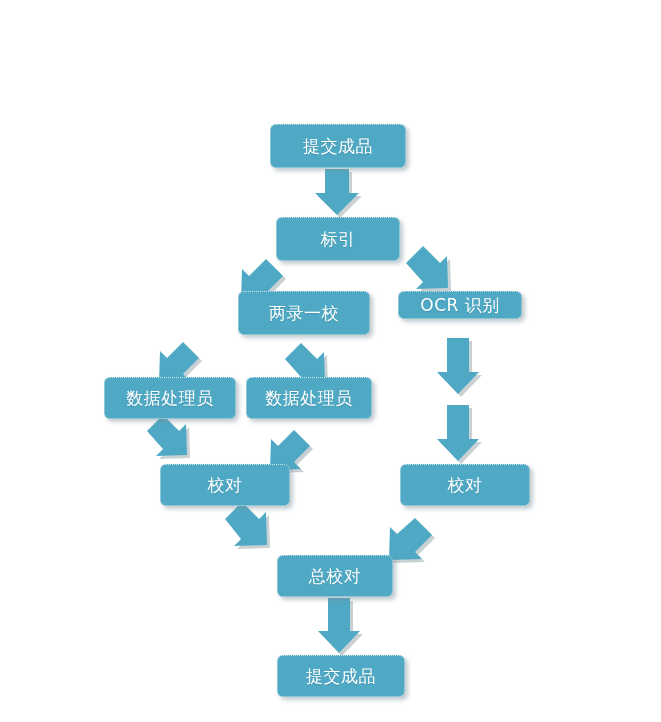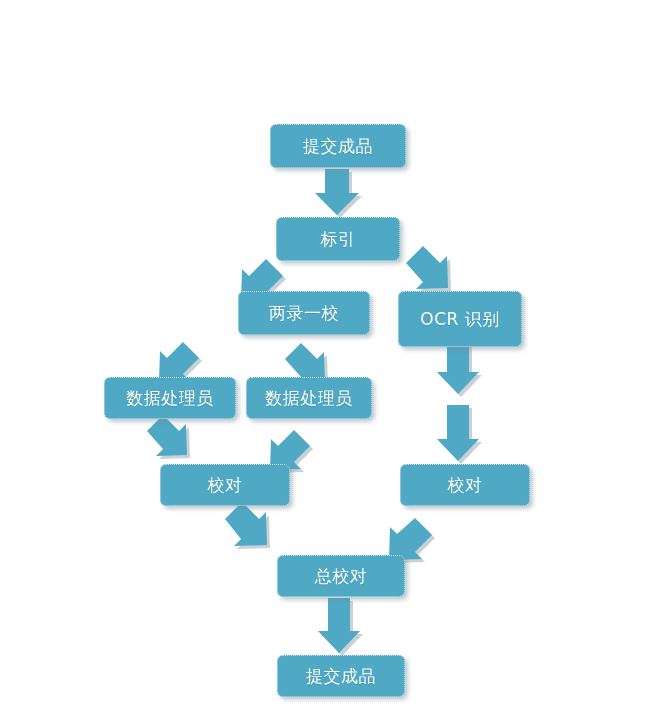--- a/index.html
+++ b/index.html
@@ -140,41 +140,41 @@
   </div>
 
   <div class="node" style="left:276px; top:217px; width:124px; height:44px;">
     <span class="node-label">标引</span>
   </div>
 
   <div class="node" style="left:192px; top:291px; width:132px; height:44px;margin-left:46px;">
     <span class="node-label">两录一校</span>
   </div>
 
-  <div class="node" style="left:398px; top:291px; width:124px; height:56px;">
+  <div class="node" style="left:398px; top:291px; width:124px; height:28px;">
     <span class="node-label">OCR 识别</span>
   </div>
 
   <div class="node" style="left:104px; top:377px; width:132px; height:42px;">
     <span class="node-label">数据处理员</span>
   </div>
 
   <div class="node" style="left:246px; top:377px; width:126px; height:42px;">
     <span class="node-label">数据处理员</span>
   </div>
 
   <div class="node" style="left:160px; top:464px; width:130px; height:42px;">
     <span class="node-label">校对</span>
   </div>
 
   <div class="node" style="left:400px; top:464px; width:130px; height:42px;">
     <span class="node-label">校对</span>
   </div>
 
-  <div class="node" style="left:277px; top:555px; width:128px; height:42px;">
+  <div class="node" style="left:277px; top:555px; width:116px; height:42px;">
     <span class="node-label">总校对</span>
   </div>
 
   <div class="node" style="left:277px; top:655px; width:128px; height:42px;">
     <span class="node-label">提交成品</span>
   </div>
 
 </div>
 
 </body></html>

